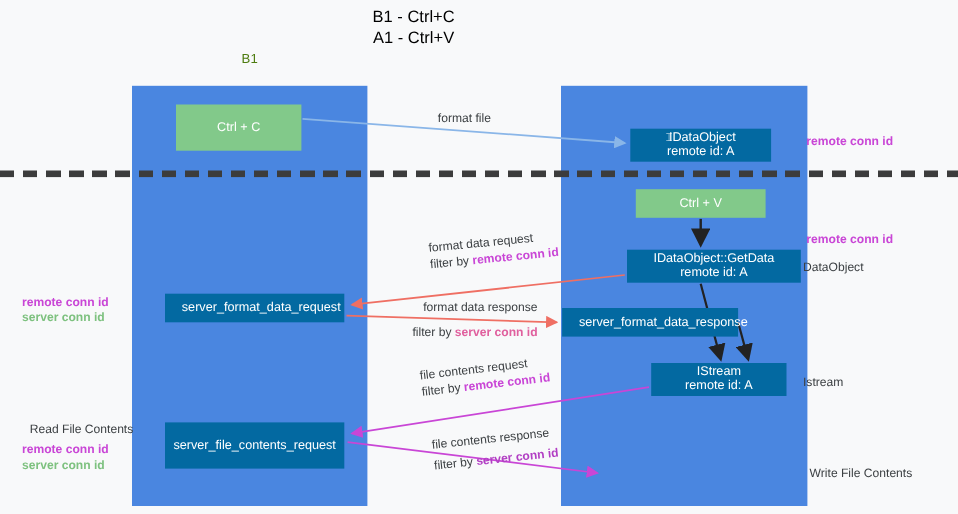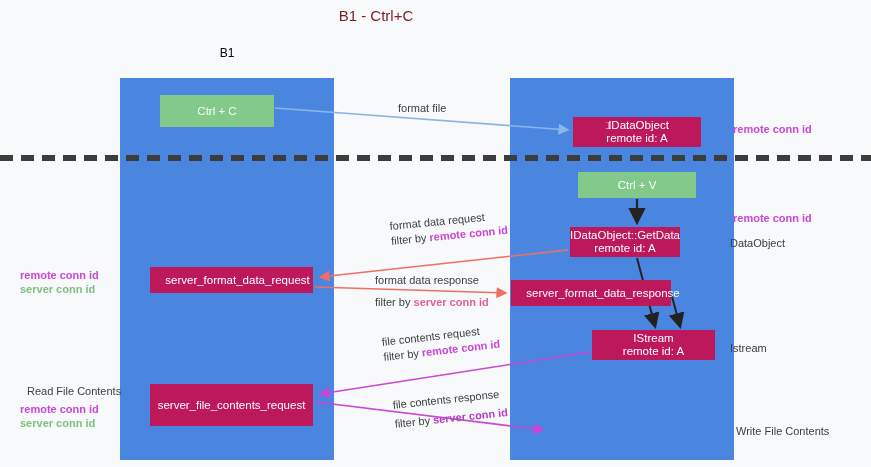--- a/index.html
+++ b/index.html
@@ -11,29 +11,29 @@
     position: relative;
     overflow: hidden;
   }
   .stage { position: absolute; inset: 0; }
   .abs { position: absolute; }
 
   
   #title-block {
     left: 0; top: 6px; width: 752px;
     text-align: center;
-    color: #7f1d1d;
+    color: #000000;
     font-size: 15px;
     line-height: 19px;
   }
 
   
   .col-header {
     text-align: center;
-    color: #000000;
+    color: #4d7c0f;
     font-size: 12px;
     line-height: 14px;
   }
   #col-header-b1 { left: 120px; top: 46px; width: 214px; }
   #col-header-a1 { left: 510px; top: 46px; width: 224px; margin-top: 44px; }
 
   
   .lane { background: #4a86e0; }
   #lane-b1 { left: 120px; top: 78px; width: 214px; height: 382px; }
   #lane-a1 { left: 510px; top: 78px; width: 224px; height: 382px; }
@@ -51,26 +51,26 @@
     font-size: 11.5px;
     line-height: 13px;
     display: flex;
     flex-direction: column;
     align-items: center;
     justify-content: center;
     text-align: center;
     padding: 2px 4px;
   }
   .node-green { background: #82c98a; }
-  .node-orange { background: #be185d; }
-
-  #node-ctrl-c      { left: 160px; top: 95px;  width: 114px; height: 32px; }
+  .node-orange { background: #0369a1; }
+
+  #node-ctrl-c      { left: 160px; top: 95px;  width: 114px; height: 42px; }
   #node-idataobject { left: 573px; top: 117px; width: 128px; height: 30px; }
   #node-ctrl-v      { left: 578px; top: 172px; width: 118px; height: 26px; }
-  #node-getdata     { left: 570px; top: 227px; width: 110px; height: 30px; }
+  #node-getdata     { left: 570px; top: 227px; width: 158px; height: 30px; }
   #node-istream     { left: 592px; top: 330px; width: 123px; height: 30px; }
   #node-fmt-req     { left: 150px; top: 267px; width: 163px; height: 26px; padding-left: 16px; }
   #node-fmt-resp    { left: 511px; top: 280px; width: 160px; height: 26px; padding-left: 28px; }
   #node-file-req    { left: 150px; top: 384px; width: 163px; height: 42px; }
   #node-file-resp   { left: 547px; top: 417px; width: 160px; height: 26px; }
 
   .caret-artifact {
     display: inline-block;
     position: relative;
     margin-right: -1px;
@@ -119,20 +119,21 @@
 
   svg.wires { position: absolute; left: 0; top: 0; width: 871px; height: 467px; pointer-events: none; }
 </style>
 </head>
 <body>
 
 <div class="stage">
 
   <div class="abs" id="title-block">
     <div>B1 - Ctrl+C</div>
+    <div>A1 - Ctrl+V</div>
   </div>
 
   <div class="abs col-header" id="col-header-b1">
     <div>B1</div>
   </div>
   <div class="abs col-header" id="col-header-a1">
     <div>A1</div>
     <div>remote</div>
   </div>
 
@@ -213,21 +214,21 @@
   <div class="abs edge-label" id="label-format-list">
     <div>format file</div>
   </div>
 
   <div class="abs edge-label" id="label-fmt-req">
     <div>format data request</div>
     <div><span>filter by </span><span class="hl-remote">remote conn id</span></div>
   </div>
 
   <div class="abs edge-label" id="label-fmt-resp">
-    <div style="text-align:left">format data response</div>
+    <div style="text-align:right">format data response</div>
     <div style="margin-top:7px"><span>filter by </span><span class="hl-server">server conn id</span></div>
   </div>
 
   <div class="abs edge-label" id="label-file-req">
     <div>file contents request</div>
     <div><span>filter by </span><span class="hl-remote">remote conn id</span></div>
   </div>
 
   <div class="abs edge-label" id="label-file-resp">
     <div>file contents response</div>

